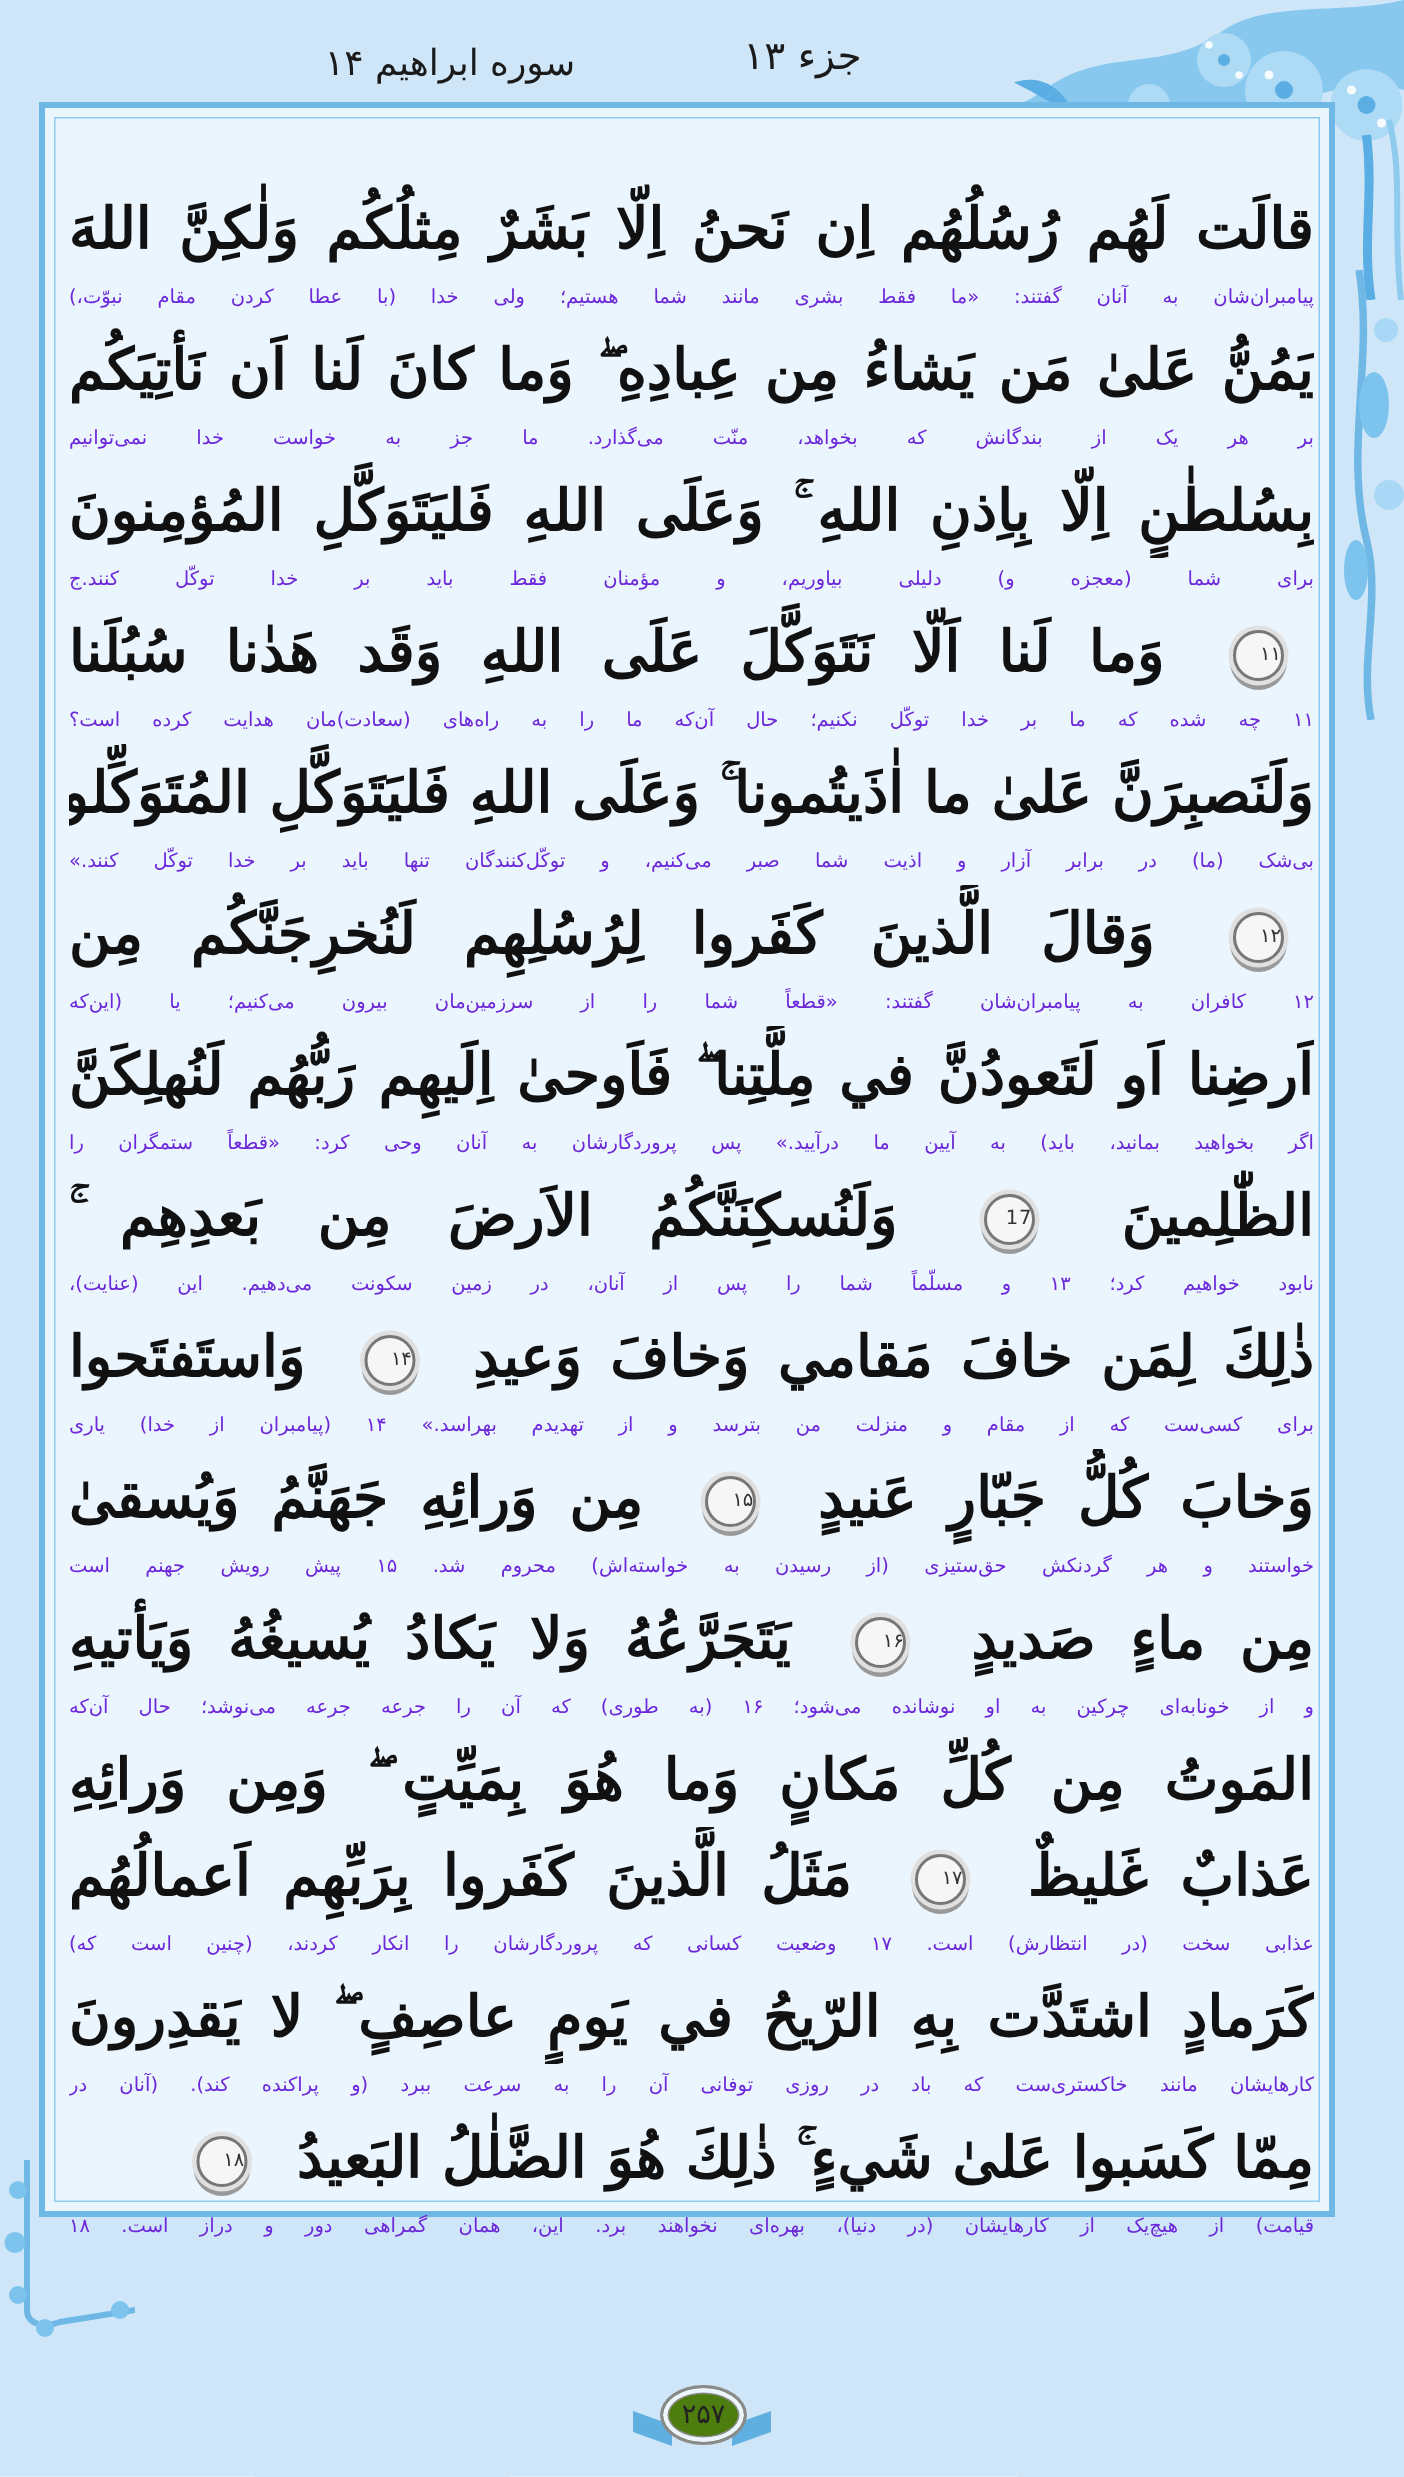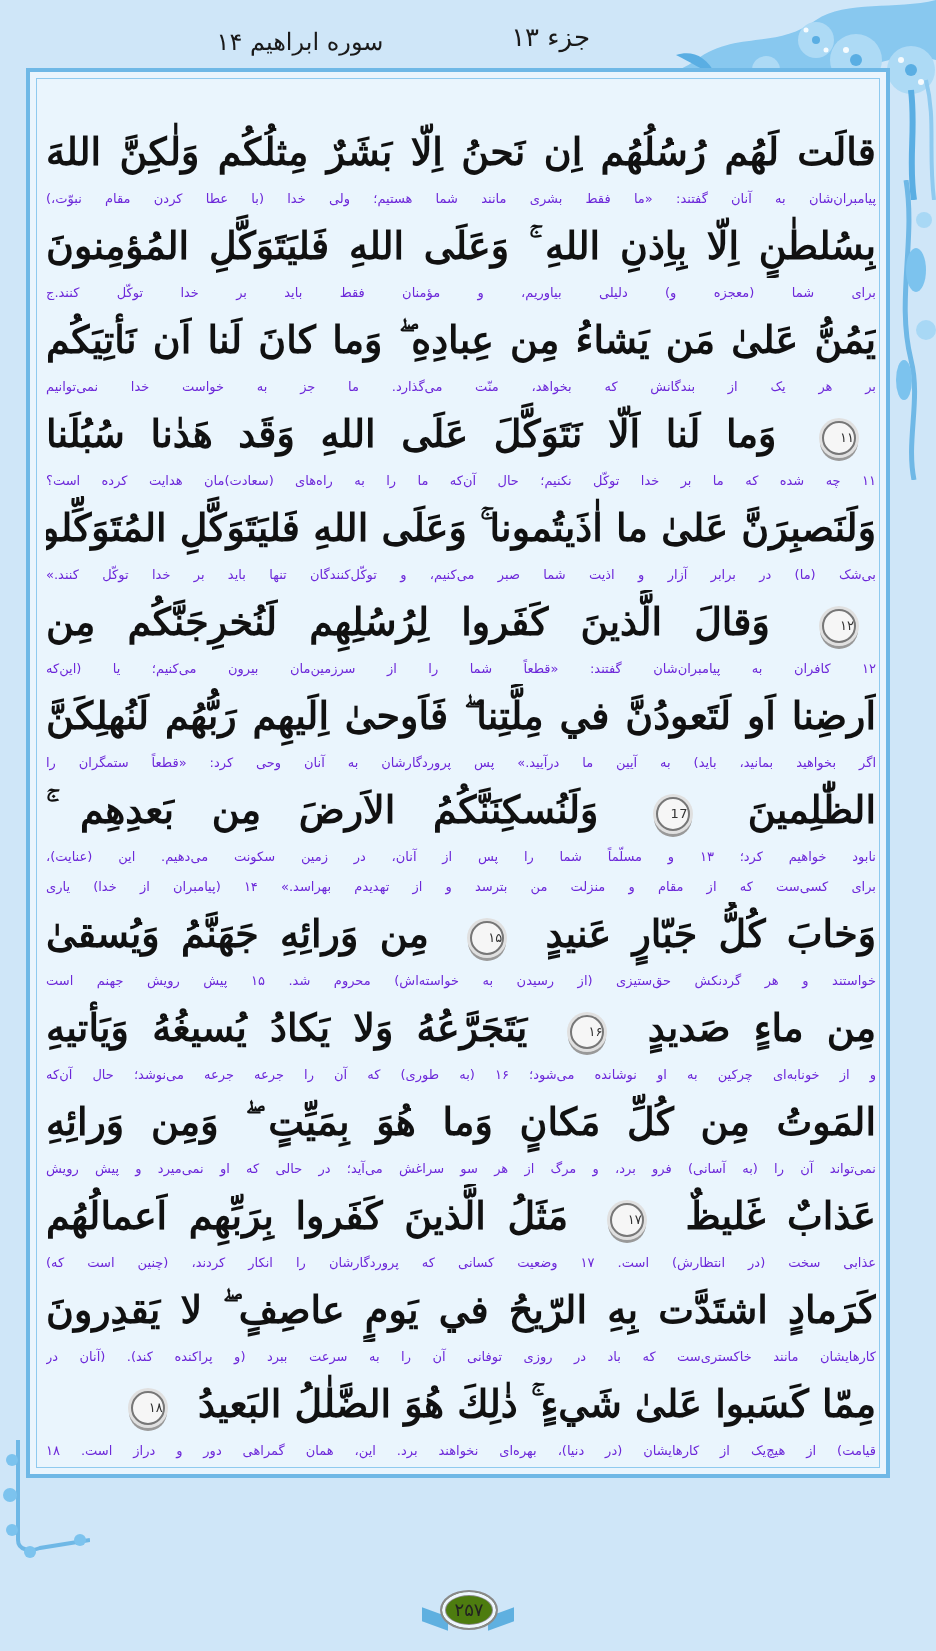--- a/index.html
+++ b/index.html
@@ -7,21 +7,21 @@
       width:936px; height:1651px; overflow:hidden;
       background:#cfe6f8;
       font-family:"DejaVu Sans", sans-serif;
       position:relative;
     }
     .page-header {
       position:absolute; top:20px; left:0; width:936px; height:50px;
       direction:rtl;
     }
     .hdr-juz {
-      position:absolute; left:480px; top:2px; width:110px; text-align:right;
+      position:absolute; left:480px; top:2px; width:110px; text-align:center;
       font-family:"DejaVu Serif", serif; font-size:26px; color:#1a1a1a;
     }
     .hdr-surah {
       position:absolute; left:190px; top:8px; width:220px; text-align:center;
       font-family:"DejaVu Serif", serif; font-size:24px; color:#1a1a1a;
       white-space:nowrap;
     }
     .frame-outer {
       position:absolute; left:26px; top:68px; width:864px; height:1410px;
       border:4px solid #6fb8e6; background:#eaf5fd; box-sizing:border-box;
@@ -135,27 +135,27 @@
 </svg>
 
 <div class="content">
 
   <div class="line">
     <div class="ar">قالَت لَهُم رُسُلُهُم اِن نَحنُ اِلّا بَشَرٌ مِثلُكُم وَلٰكِنَّ اللهَ</div>
     <div class="fa">پیامبران‌شان به آنان گفتند:   «ما فقط بشری مانند شما هستیم؛  ولی خدا (با عطا کردن مقام نبوّت،)</div>
   </div>
 
   <div class="line">
+    <div class="ar">يَمُنُّ عَلىٰ مَن يَشاءُ مِن عِبادِهِ ۖ وَما كانَ لَنا اَن نَأتِيَكُم</div>
+    <div class="fa">بر هر یک از بندگانش که بخواهد،        منّت   می‌گذارد.       ما جز به خواست خدا نمی‌توانیم</div>
+  </div>
+
+  <div class="line">
     <div class="ar">بِسُلطٰنٍ اِلّا بِاِذنِ اللهِ ۚ وَعَلَى اللهِ فَليَتَوَكَّلِ المُؤمِنونَ</div>
     <div class="fa">برای شما (معجزه و)              دلیلی بیاوریم،              و مؤمنان فقط باید بر خدا    توکّل کنند.ج</div>
-  </div>
-
-  <div class="line">
-    <div class="ar">يَمُنُّ عَلىٰ مَن يَشاءُ مِن عِبادِهِ ۖ وَما كانَ لَنا اَن نَأتِيَكُم</div>
-    <div class="fa">بر هر یک از بندگانش که بخواهد،        منّت   می‌گذارد.       ما جز به خواست خدا نمی‌توانیم</div>
   </div>
 
   <div class="line">
     <div class="ar">
       <span class="ayah-marker">۱۱</span>
       <span>وَما لَنا اَلّا نَتَوَكَّلَ عَلَى اللهِ وَقَد هَدٰنا سُبُلَنا</span>
     </div>
     <div class="fa">۱۱ چه شده که ما بر خدا توکّل نکنیم؛ حال آن‌که ما را به راه‌های (سعادت)مان هدایت کرده است؟</div>
   </div>
 
@@ -180,20 +180,25 @@
   <div class="line">
     <div class="ar">
       <span>الظّٰلِمينَ</span>
       <span class="ayah-marker">17</span>
       <span>وَلَنُسكِنَنَّكُمُ الاَرضَ مِن بَعدِهِم ۚ</span>
     </div>
     <div class="fa">نابود خواهیم کرد؛      ۱۳     و مسلّماً شما را پس از آنان، در زمین سکونت می‌دهیم. این (عنایت)،</div>
   </div>
 
   <div class="line">
+    <div class="ar">
+      <span>ذٰلِكَ لِمَن خافَ مَقامي وَخافَ وَعيدِ</span>
+      <span class="ayah-marker">۱۴</span>
+      <span>وَاستَفتَحوا</span>
+    </div>
     <div class="fa">برای کسی‌ست که از مقام و منزلت من بترسد و از تهدیدم بهراسد.» ۱۴ (پیامبران از خدا) یاری</div>
   </div>
 
   <div class="line">
     <div class="ar">
       <span>وَخابَ كُلُّ جَبّارٍ عَنيدٍ</span>
       <span class="ayah-marker">۱۵</span>
       <span>مِن وَرائِهِ جَهَنَّمُ وَيُسقىٰ</span>
     </div>
     <div class="fa">خواستند و هر گردنکش حق‌ستیزی (از رسیدن به خواسته‌اش) محروم شد. ۱۵ پیش رویش جهنم است</div>
@@ -203,21 +208,20 @@
     <div class="ar">
       <span>مِن ماءٍ صَديدٍ</span>
       <span class="ayah-marker">۱۶</span>
       <span>يَتَجَرَّعُهُ وَلا يَكادُ يُسيغُهُ وَيَأتيهِ</span>
     </div>
     <div class="fa">و از خونابه‌ای چرکین به او نوشانده می‌شود؛ ۱۶ (به طوری) که آن را جرعه جرعه می‌نوشد؛ حال آن‌که</div>
   </div>
 
   <div class="line">
     <div class="ar">المَوتُ مِن كُلِّ مَكانٍ وَما هُوَ بِمَيِّتٍ ۖ وَمِن وَرائِهِ</div>
-    <div class="fa">نمی‌تواند آن را (به آسانی) فرو برد، و مرگ از هر سو سراغش می‌آید؛ در حالی که او نمی‌میرد و پیش رویش</div>
   </div>
 
   <div class="line">
     <div class="ar">
       <span>عَذابٌ غَليظٌ</span>
       <span class="ayah-marker">۱۷</span>
       <span>مَثَلُ الَّذينَ كَفَروا بِرَبِّهِم اَعمالُهُم</span>
     </div>
     <div class="fa">عذابی سخت (در انتظارش) است. ۱۷ وضعیت کسانی که پروردگارشان را انکار کردند، (چنین است که)</div>
   </div>

